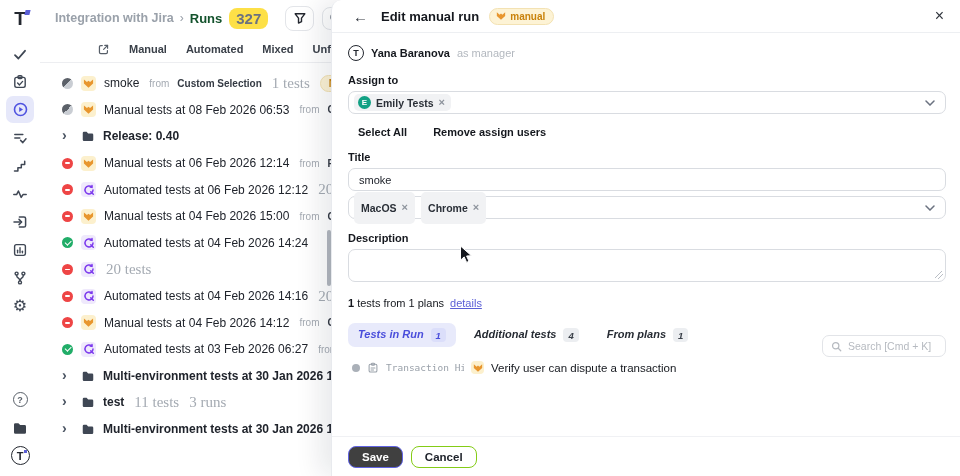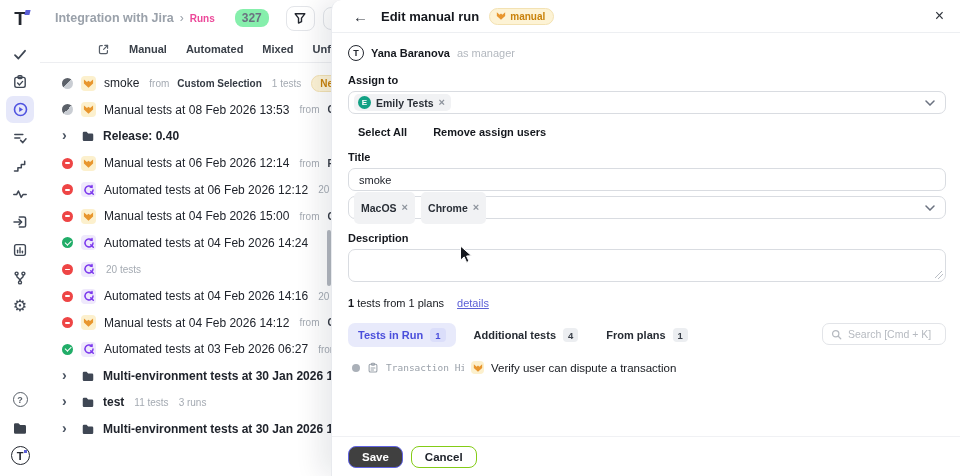--- a/index.html
+++ b/index.html
@@ -19,22 +19,22 @@
   .help-circle { width:15px; height:15px; border:1.4px solid #596069; border-radius:50%; display:flex; align-items:center; justify-content:center; font-size:9px; font-weight:700; color:#596069; }
   .rail-avatar { width:19px; height:19px; border:1.6px solid #23272f; border-radius:50%; display:flex; align-items:center; justify-content:center; position:relative; }
   .rail-avatar .tchar { font-weight:900; font-size:11px; color:#23272f; }
   .rail-avatar::after { content:""; position:absolute; right:2px; top:3px; width:3px; height:3px; background:#5b5fd6; }
 
   
   .list-pane { position:absolute; left:40px; top:0; width:920px; height:476px; background:#fff; overflow:hidden; }
   .list-header { height:36px; display:flex; align-items:center; padding-left:15px; }
   .crumb-parent { color:#9aa1aa; font-size:12.5px; font-weight:600; cursor:pointer; }
   .crumb-sep { color:#9aa1aa; font-size:12px; margin:0 6px; }
-  .crumb-current { color:#ec4899; font-size:10px; font-weight:700; }
-  .crumb-count { margin-left:20px; background:#86efac; color:#6b7280; font-size:12px; font-weight:600; border-radius:8px; padding:2px 7px; }
+  .crumb-current { color:#14532d; font-size:13px; font-weight:700; }
+  .crumb-count { margin-left:7px; background:#fde047; color:#6b7280; font-size:15px; font-weight:600; border-radius:8px; padding:2px 7px; }
   .filter-btn { margin-left:17px; width:29px; height:25px; border:1px solid #e3e5e9; border-radius:8px; display:flex; align-items:center; justify-content:center; cursor:pointer; background:#fff; }
   .top-search { margin-left:8px; width:96px; height:23px; border:1px solid #e3e5e9; border-radius:8px; display:flex; align-items:center; padding:0 6px; gap:6px; }
   .top-search input { border:none; outline:none; width:40px; font-size:11px; background:transparent; }
   .top-search .clear-x { font-size:13px; color:#30353d; cursor:pointer; line-height:1; }
 
   .list-tabs { height:27px; display:flex; align-items:center; gap:19px; padding-left:57px; border-bottom:1px solid #edeef1; }
   .share-tab { display:flex; align-items:center; cursor:pointer; }
   .ltab { font-size:11px; font-weight:600; color:#3a4049; cursor:pointer; white-space:nowrap; }
 
   .rows { padding-top:7px; }
@@ -45,21 +45,21 @@
   .st[data-status="failed"]::after { content:""; width:5px; height:1.8px; background:#fff; border-radius:1px; }
   .st[data-status="passed"] { background:#21ad68; }
   .st[data-status="passed"]::after { content:""; width:5px; height:2.6px; border-left:1.6px solid #fff; border-bottom:1.6px solid #fff; transform:rotate(-45deg) translate(0.5px,-0.5px); }
   .ty { width:15px; height:15px; border-radius:4px; display:flex; align-items:center; justify-content:center; flex:0 0 15px; }
   .ty-manual { background:#fcf0cd; }
   .ty-auto { background:#efe9fc; }
   .rtitle { font-size:12px; color:#20242c; font-weight:500; }
   .frow .rtitle { font-weight:600; }
   .mfrom { font-size:10px; color:#a4aab2; margin-left:2px; }
   .mval { font-size:10px; color:#343a43; font-weight:700; }
-  .mtests { font-size:10px; color:#a4aab2; margin-left:2px; }
+  .mtests { font-size:15px; color:#a4aab2; margin-left:2px;font-family:Liberation Serif, serif; }
   .badge-newrun { font-size:10px; font-weight:600; color:#c9820b; background:#fdf3d5; border:1px solid #f3e2b3; border-radius:9px; padding:2px 8px; margin-left:2px; }
   .chev { font-size:14px; color:#4b5563; font-weight:700; width:11px; line-height:1; margin-top:-2px; }
 
   .list-scrollthumb { position:absolute; left:327px; top:230px; width:4px; height:56px; background:#b3b8bf; border-radius:2px; z-index:7; cursor:grab; }
 
   
   .modal { position:absolute; left:331px; top:0; width:629px; height:476px; background:#fff; z-index:8; border-left:1px solid #e8eaee; border-top-left-radius:10px; box-shadow:-12px 0 26px rgba(15,23,42,.09); display:flex; flex-direction:column; }
   .modal-header { height:33px; flex:0 0 33px; display:flex; align-items:center; padding:0 16px 0 21px; border-bottom:1px solid #edeff2; }
   .back-arrow { font-size:15px; color:#30353d; cursor:pointer; margin-right:13px; }
   .modal-title { font-size:13px; font-weight:700; color:#15181e; }
@@ -84,28 +84,28 @@
   .assign-links { display:flex; gap:26px; margin:12px 0 0 10px; }
   .assign-links span { font-size:11px; font-weight:600; color:#15181e; cursor:pointer; }
 
   .text-input { margin-top:5px; width:100%; height:23px; border:1px solid #d9dce1; border-radius:7px; padding:0 10px; font-size:11px; color:#20242c; outline:none; font-family:inherit; }
   .desc-box { margin-top:5px; width:100%; height:33px; border:1px solid #d9dce1; border-radius:7px; position:relative; }
   .resize-handle { position:absolute; right:2px; bottom:2px; width:8px; height:8px; cursor:nwse-resize;
     background-image:linear-gradient(135deg, transparent 42%, #b9bec5 42% 50%, transparent 50% 66%, #b9bec5 66% 74%, transparent 74%); }
 
   .plans-line { margin-top:15px; font-size:11px; color:#15181e; }
   .plans-line b { font-weight:700; }
-  .plans-link { color:#5b5fd6; text-decoration:underline; cursor:pointer; margin-left:10px; }
+  .plans-link { color:#5b5fd6; text-decoration:underline; cursor:pointer; margin-left:3px; }
 
   .mtabs { margin-top:14px; display:flex; align-items:center; gap:8px; position:relative; }
-  .mtab { display:flex; align-items:center; gap:7px; padding:5px 10px; border-radius:7px; cursor:pointer; font-size:11px; font-weight:600; color:#262b33; }
+  .mtab { display:flex; gap:7px; padding:5px 10px; border-radius:7px; cursor:pointer; font-size:11px; font-weight:600; color:#262b33;font-style:italic; }
   .mtab .cnt { background:#eceef1; border-radius:4px; font-size:9.5px; font-weight:600; color:#3a4049; padding:1.5px 5px; }
   .mtab.active { background:#e8eafb; color:#4a4edb; }
   .mtab.active .cnt { background:#dbdefa; color:#4a4edb; }
-  .mtab-search { position:absolute; right:0; top:0; width:124px; height:22px; border:1px solid #e2e4e8; border-radius:7px; display:flex; align-items:center; gap:6px; padding:0 8px; }
+  .mtab-search { position:absolute; right:0; top:12px; width:124px; height:22px; border:1px solid #e2e4e8; border-radius:7px; display:flex; align-items:center; gap:6px; padding:0 8px; }
   .mtab-search input { border:none; outline:none; width:90px; font-size:10.5px; background:transparent; color:#20242c; font-family:inherit; }
   .mtab-search input::placeholder { color:#b6bac0; }
 
   .test-row { margin-top:14px; display:flex; align-items:center; gap:7px; cursor:pointer; }
   .test-dot { width:8px; height:8px; border-radius:50%; background:#aab0b8; flex:0 0 8px; margin-left:4px; }
   .suite-name { font-family:"DejaVu Sans Mono",monospace; font-size:9.5px; color:#9aa1aa; max-width:78px; overflow:hidden; white-space:nowrap; }
   .test-title { font-size:11.5px; font-weight:500; color:#15181e; }
 
   .modal-footer { flex:0 0 40px; border-top:1px solid #f0f1f4; display:flex; align-items:center; gap:8px; padding:0 16px; }
   .btn { height:22px; border-radius:8px; font-size:11.5px; font-weight:600; padding:0 13px; cursor:pointer; font-family:inherit; }
@@ -275,21 +275,21 @@
       <span class="badge-newrun">New Run</span>
     </div>
 
     <div class="rrow">
       <span class="st" data-status="progress"></span>
       <span class="ty ty-manual">
           <svg width="11" height="11" viewBox="0 0 12 12">
             <path d="M1 1.6 L4.3 4.4 L6 3 L7.7 4.4 L11 1.6 L11 6 L6 10.6 L1 6 Z" fill="#e8962e"></path>
           </svg>
         </span>
-      <span class="rtitle">Manual tests at 08 Feb 2026 13:53</span>
+      <span class="rtitle">Manual tests at 08 Feb 2026 06:53</span>
       <span class="mfrom">from</span>
       <span class="mval">Custom Selection</span>
     </div>
 
     <div class="rrow frow">
       <span class="chev">›</span>
       <span>
           <svg width="14" height="14" viewBox="0 0 16 16">
             <path d="M2 4.6 a1.4 1.4 0 0 1 1.4 -1.4 h3 l1.8 1.9 h4.4 a1.4 1.4 0 0 1 1.4 1.4 v5.9 a1.4 1.4 0 0 1 -1.4 1.4 H3.4 a1.4 1.4 0 0 1 -1.4 -1.4 Z" fill="#3f4754"></path>
           </svg>

